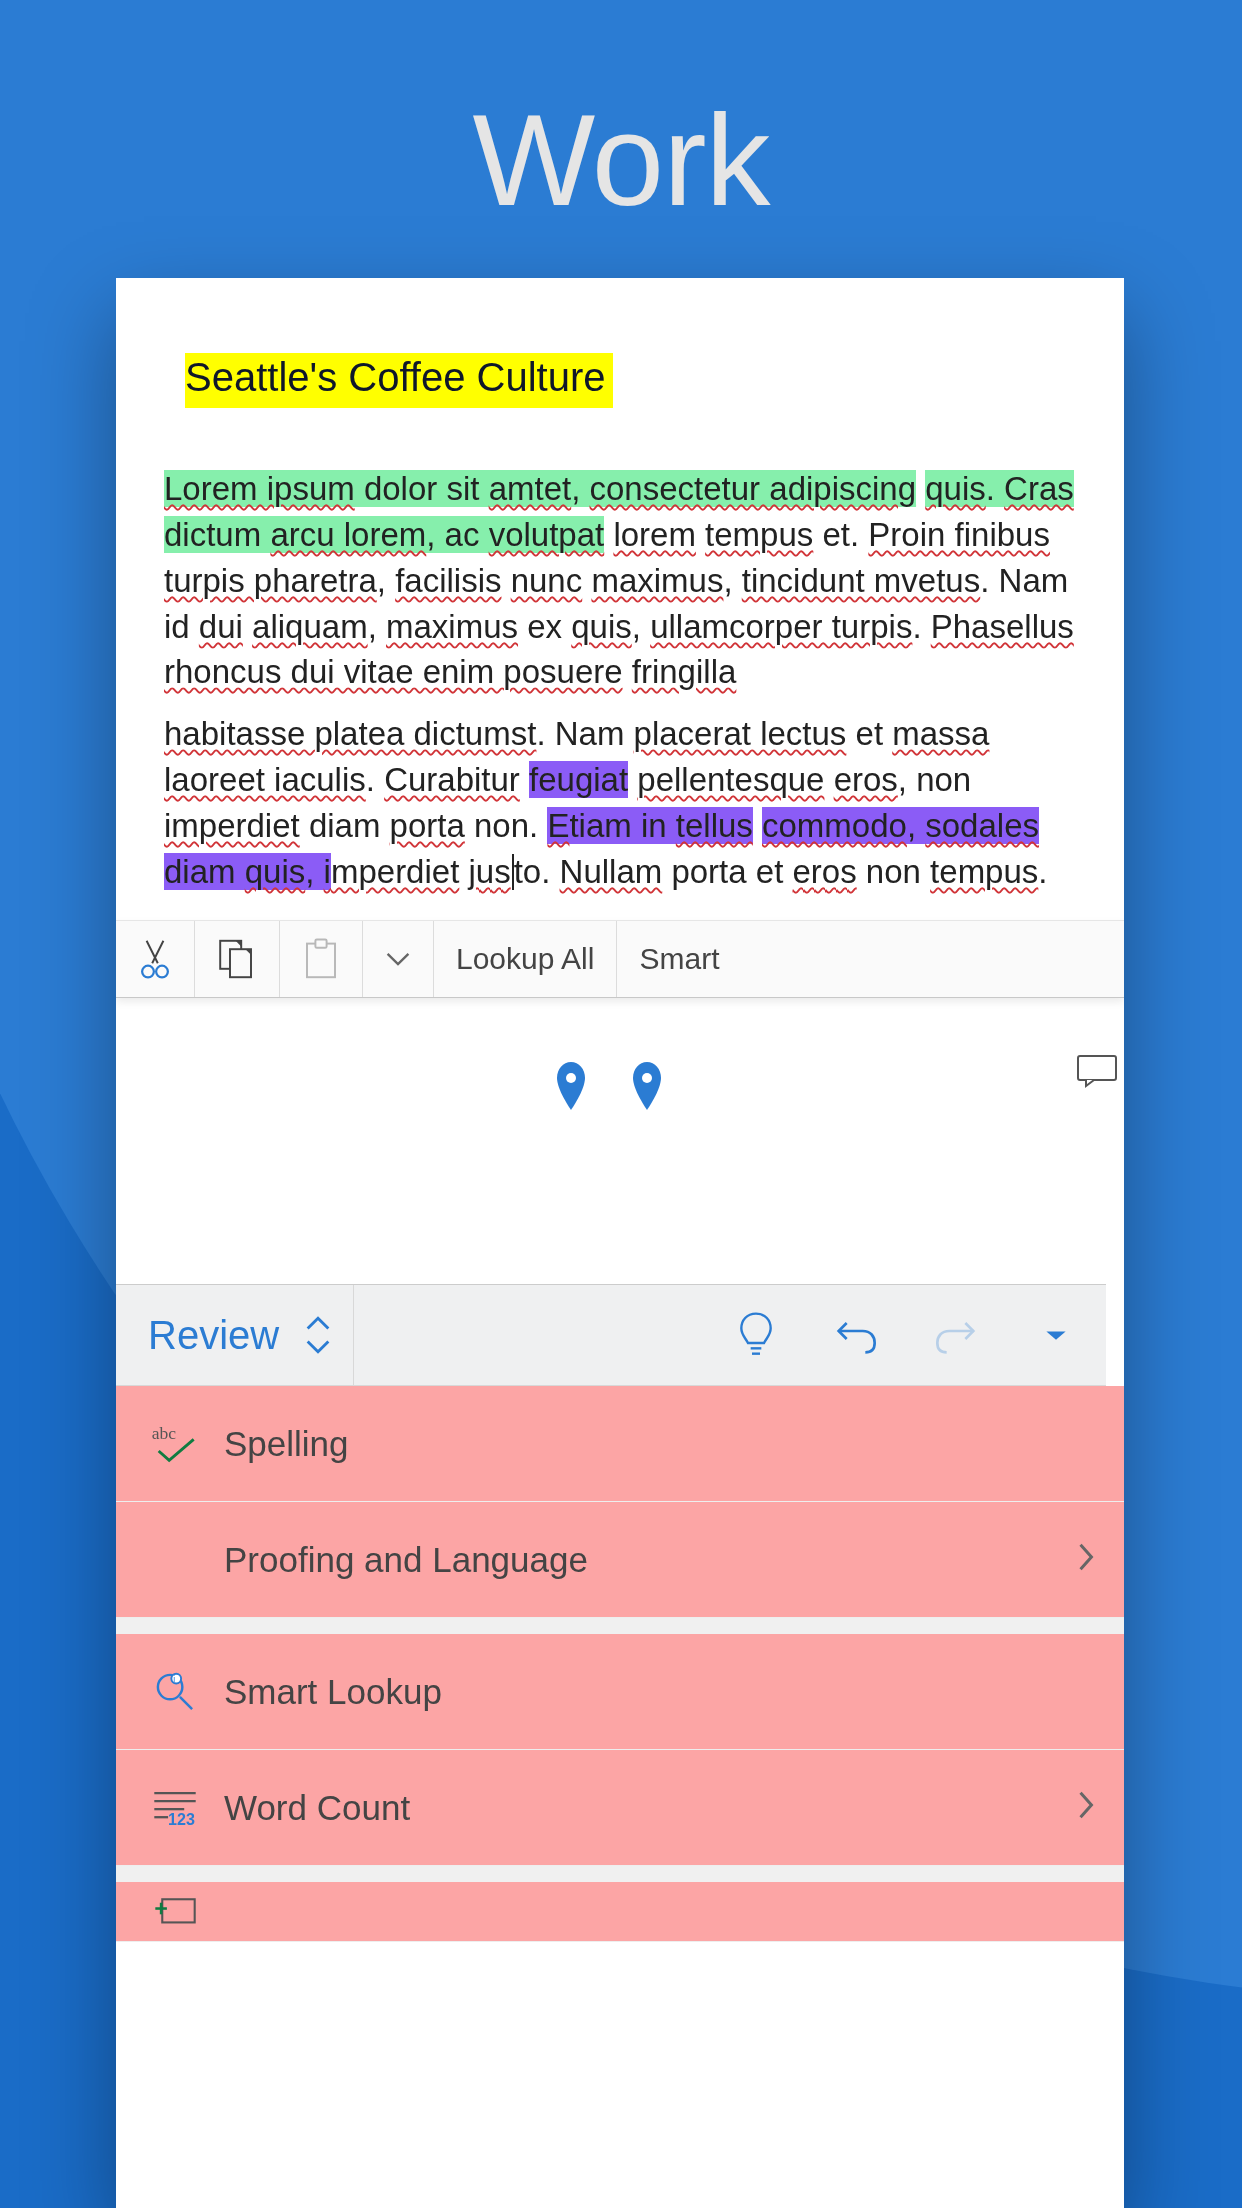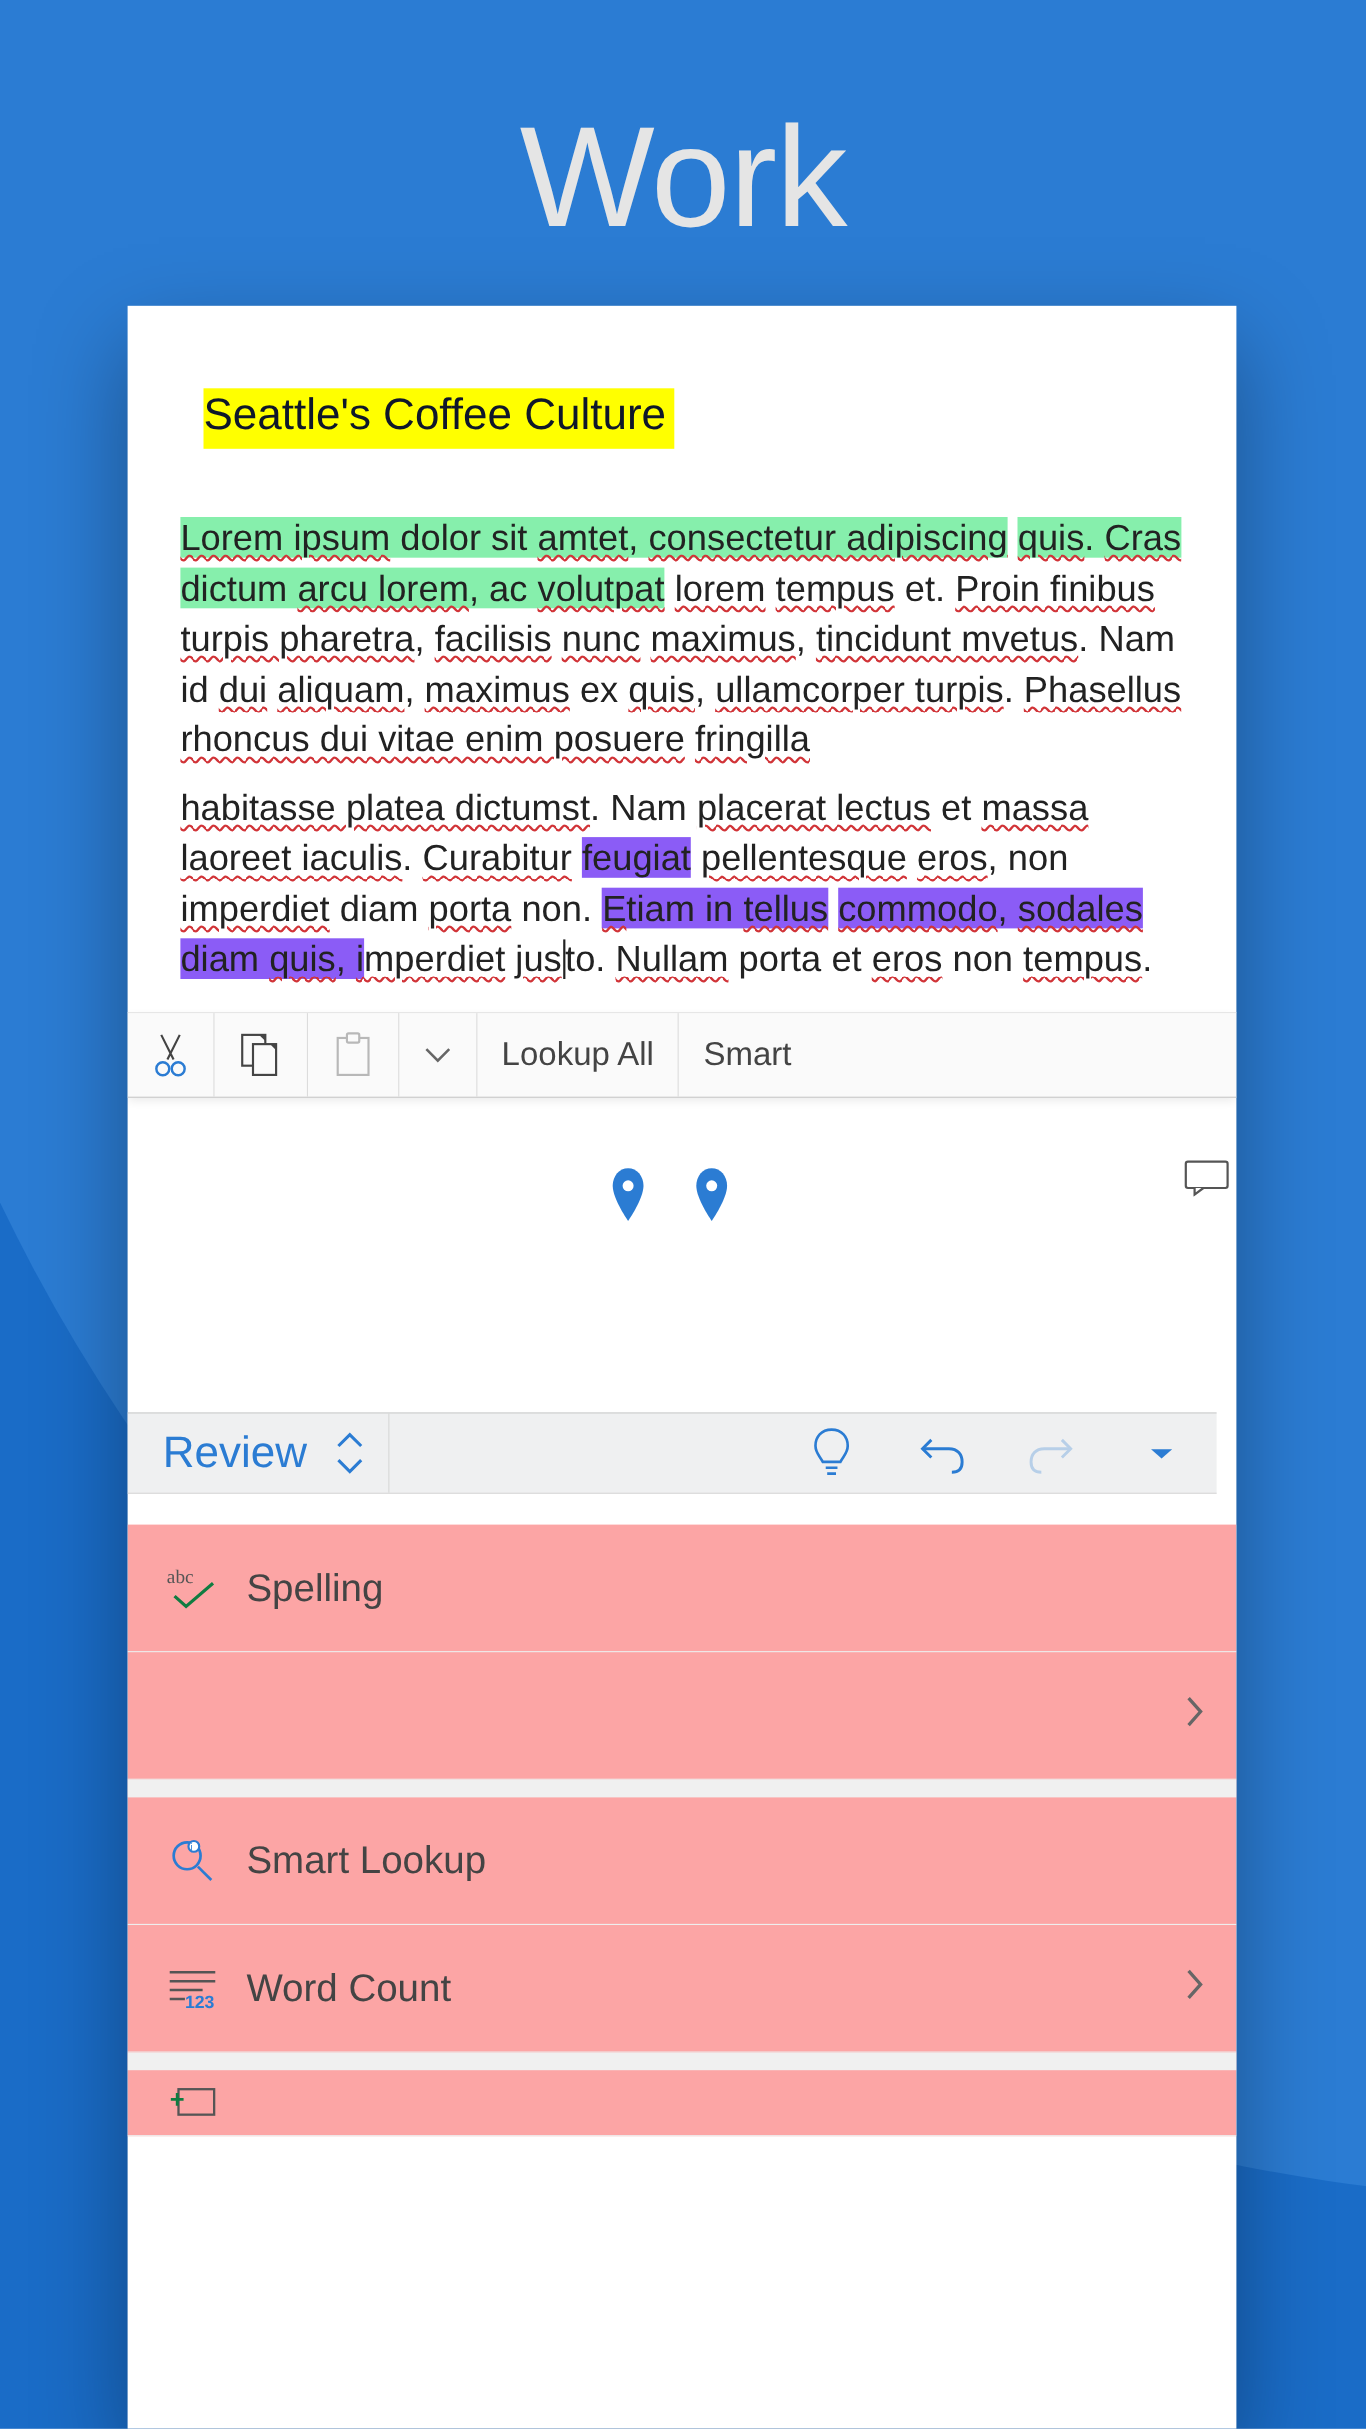--- a/index.html
+++ b/index.html
@@ -115,21 +115,21 @@
     position: absolute;
     width: 34px; height: 54px;
     z-index: 6;
   }
   .handle svg { display:block; }
   
   .ribbon-header {
     position: absolute;
     left: 0; right: 18px;
     top: 1006px;
-    height: 74px;
+    height: 102px;
     background: #eff0f1;
     border-top: 1px solid #ccc;
     border-bottom: 1px solid #d8d8d8;
     display: flex;
     align-items: center;
     z-index: 3;
   }
   .ribbon-tab {
     display: flex;
     align-items: center;
@@ -301,20 +301,21 @@
       <span class="icon-slot">
         <svg width="48" height="42" viewBox="0 0 40 36">
           <text x="0" y="14" font-size="15" fill="#555" font-family="Segoe UI">abc</text>
           <path d="M6 24 L15 32 L36 14" stroke="#107c41" stroke-width="2.5" fill="none"></path>
         </svg>
       </span>
       <span>Spelling</span>
     </div>
     <div class="menu-row">
       <span class="icon-slot"></span>
+      <span>Proofing and Language</span>
       <span class="chev-right">
         <svg width="20" height="30" viewBox="0 0 14 22">
             <path d="M3 2 L11 11 L3 20" stroke="#666" stroke-width="2.2" fill="none"></path>
           </svg>
       </span>
     </div>
     <div class="menu-sep"></div>
     <div class="menu-row">
       <span class="icon-slot">
         <svg width="44" height="44" viewBox="0 0 36 36">

